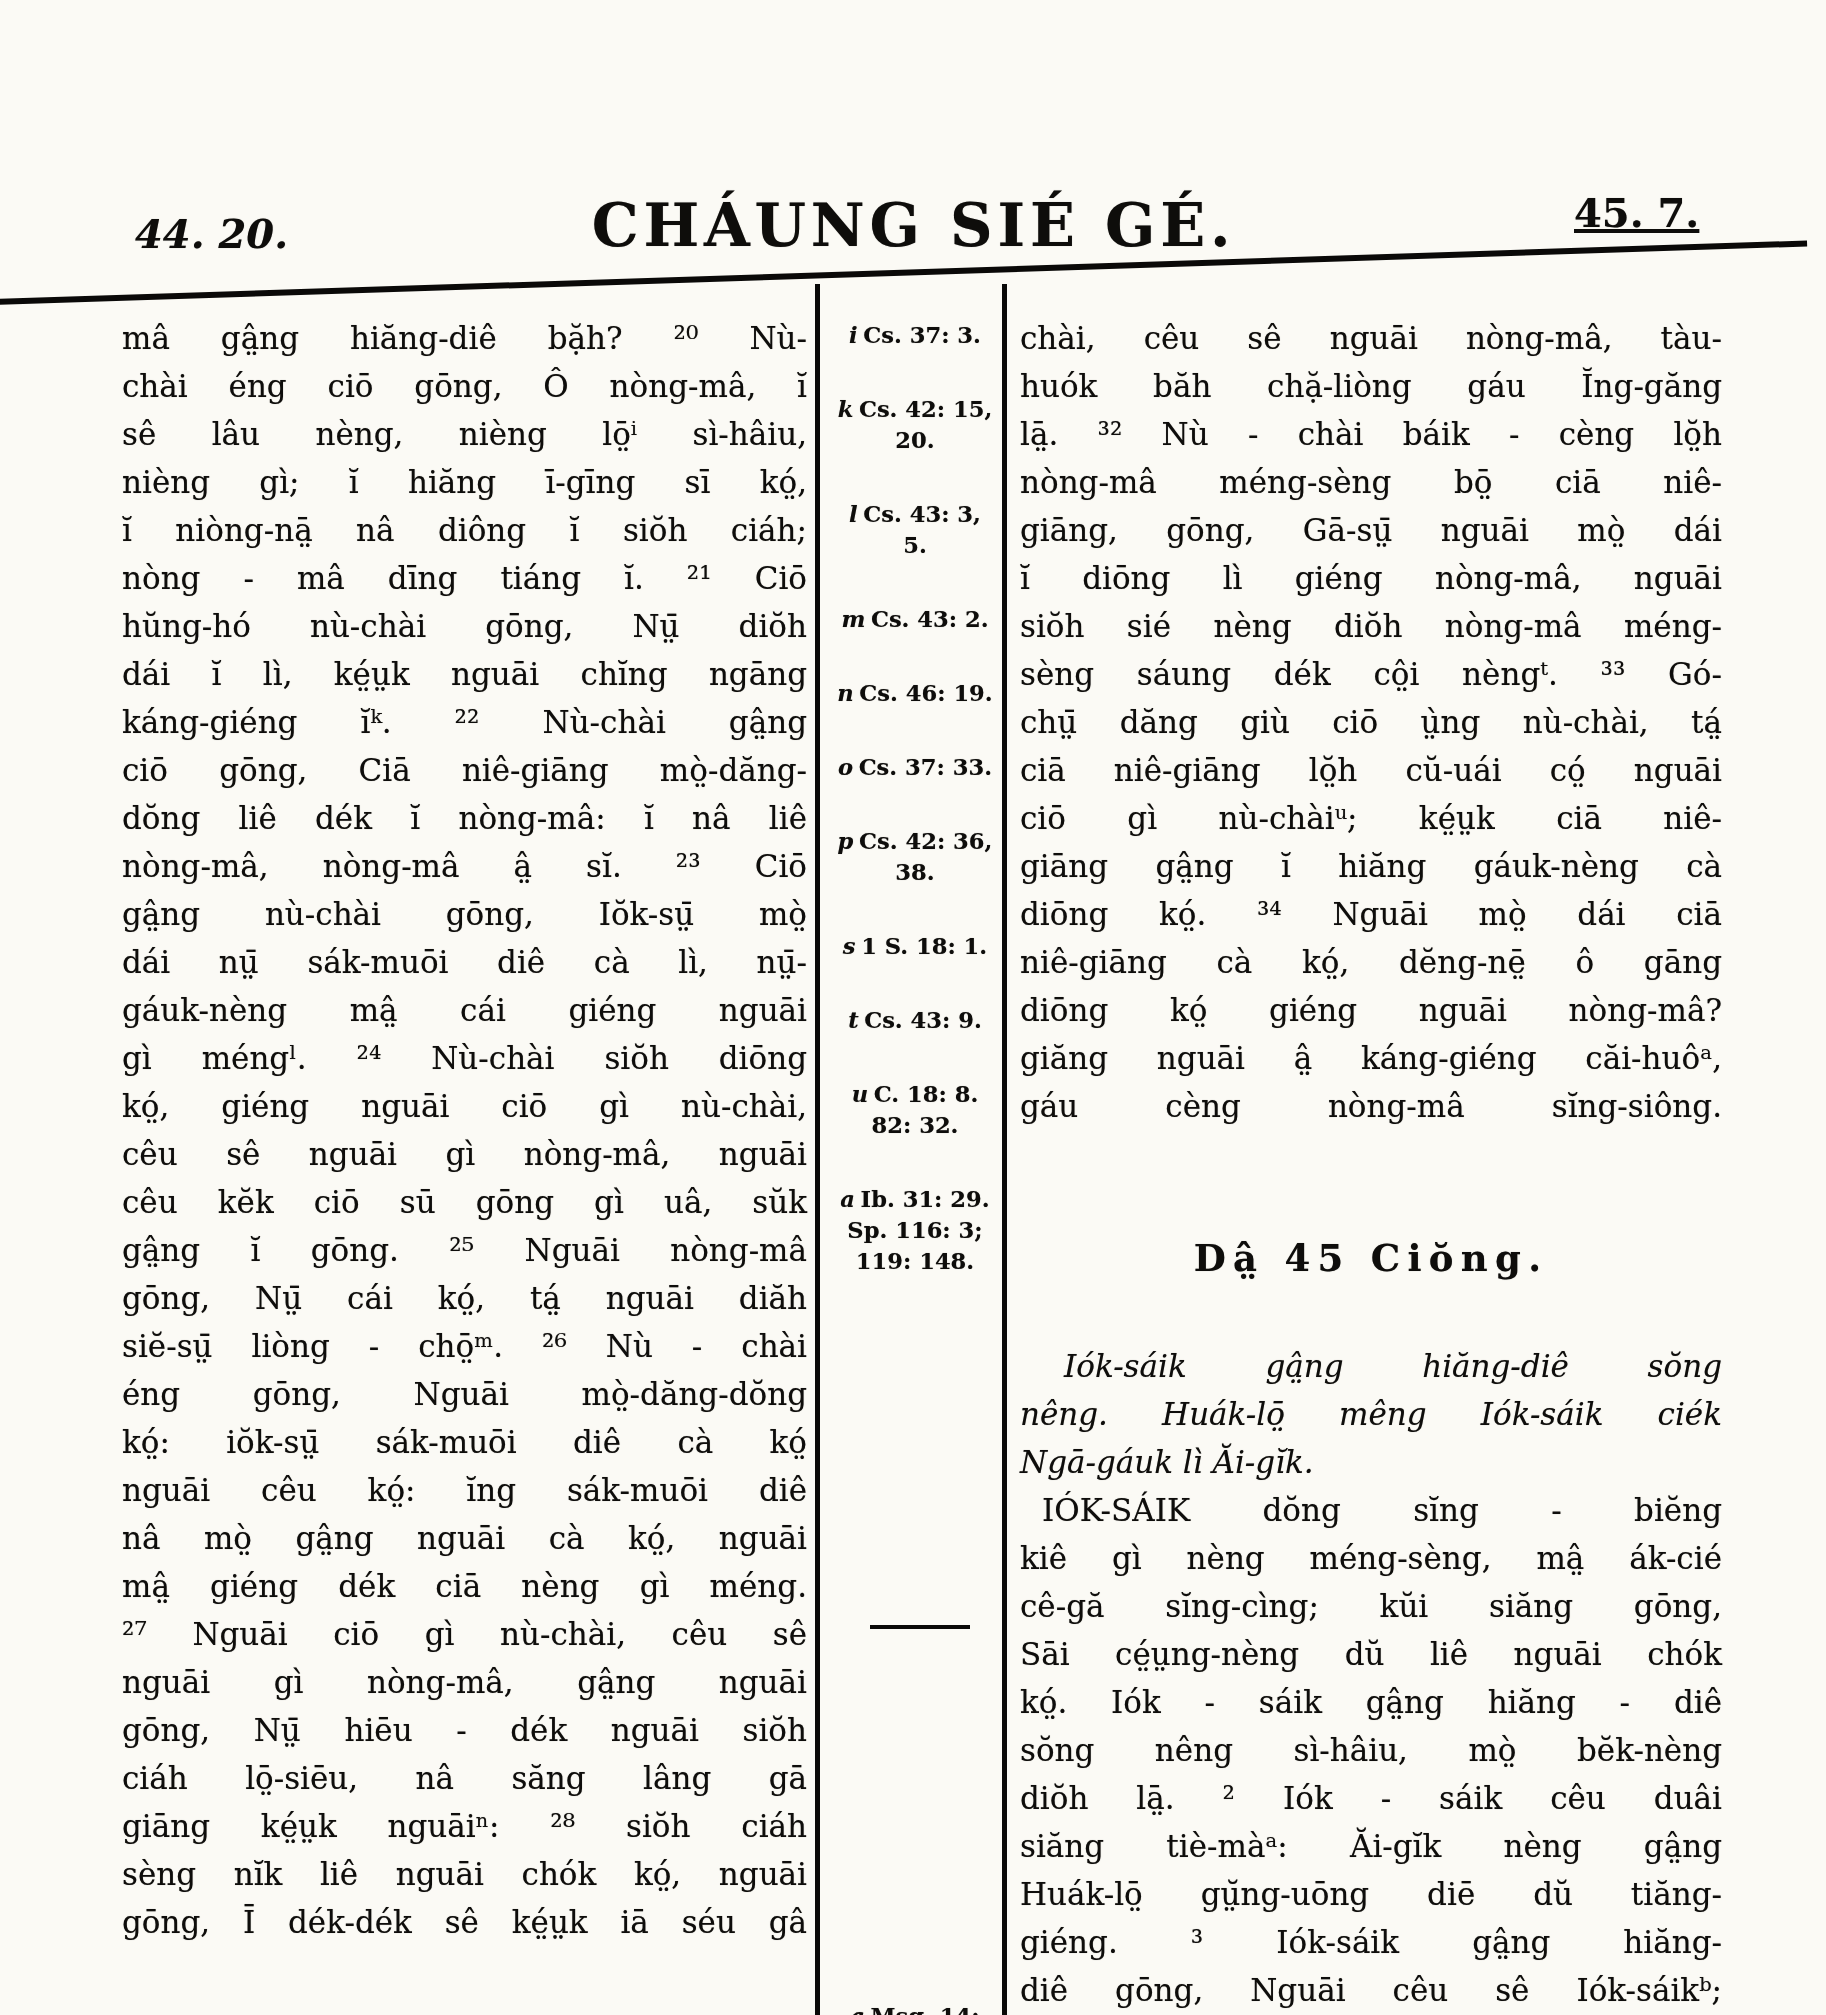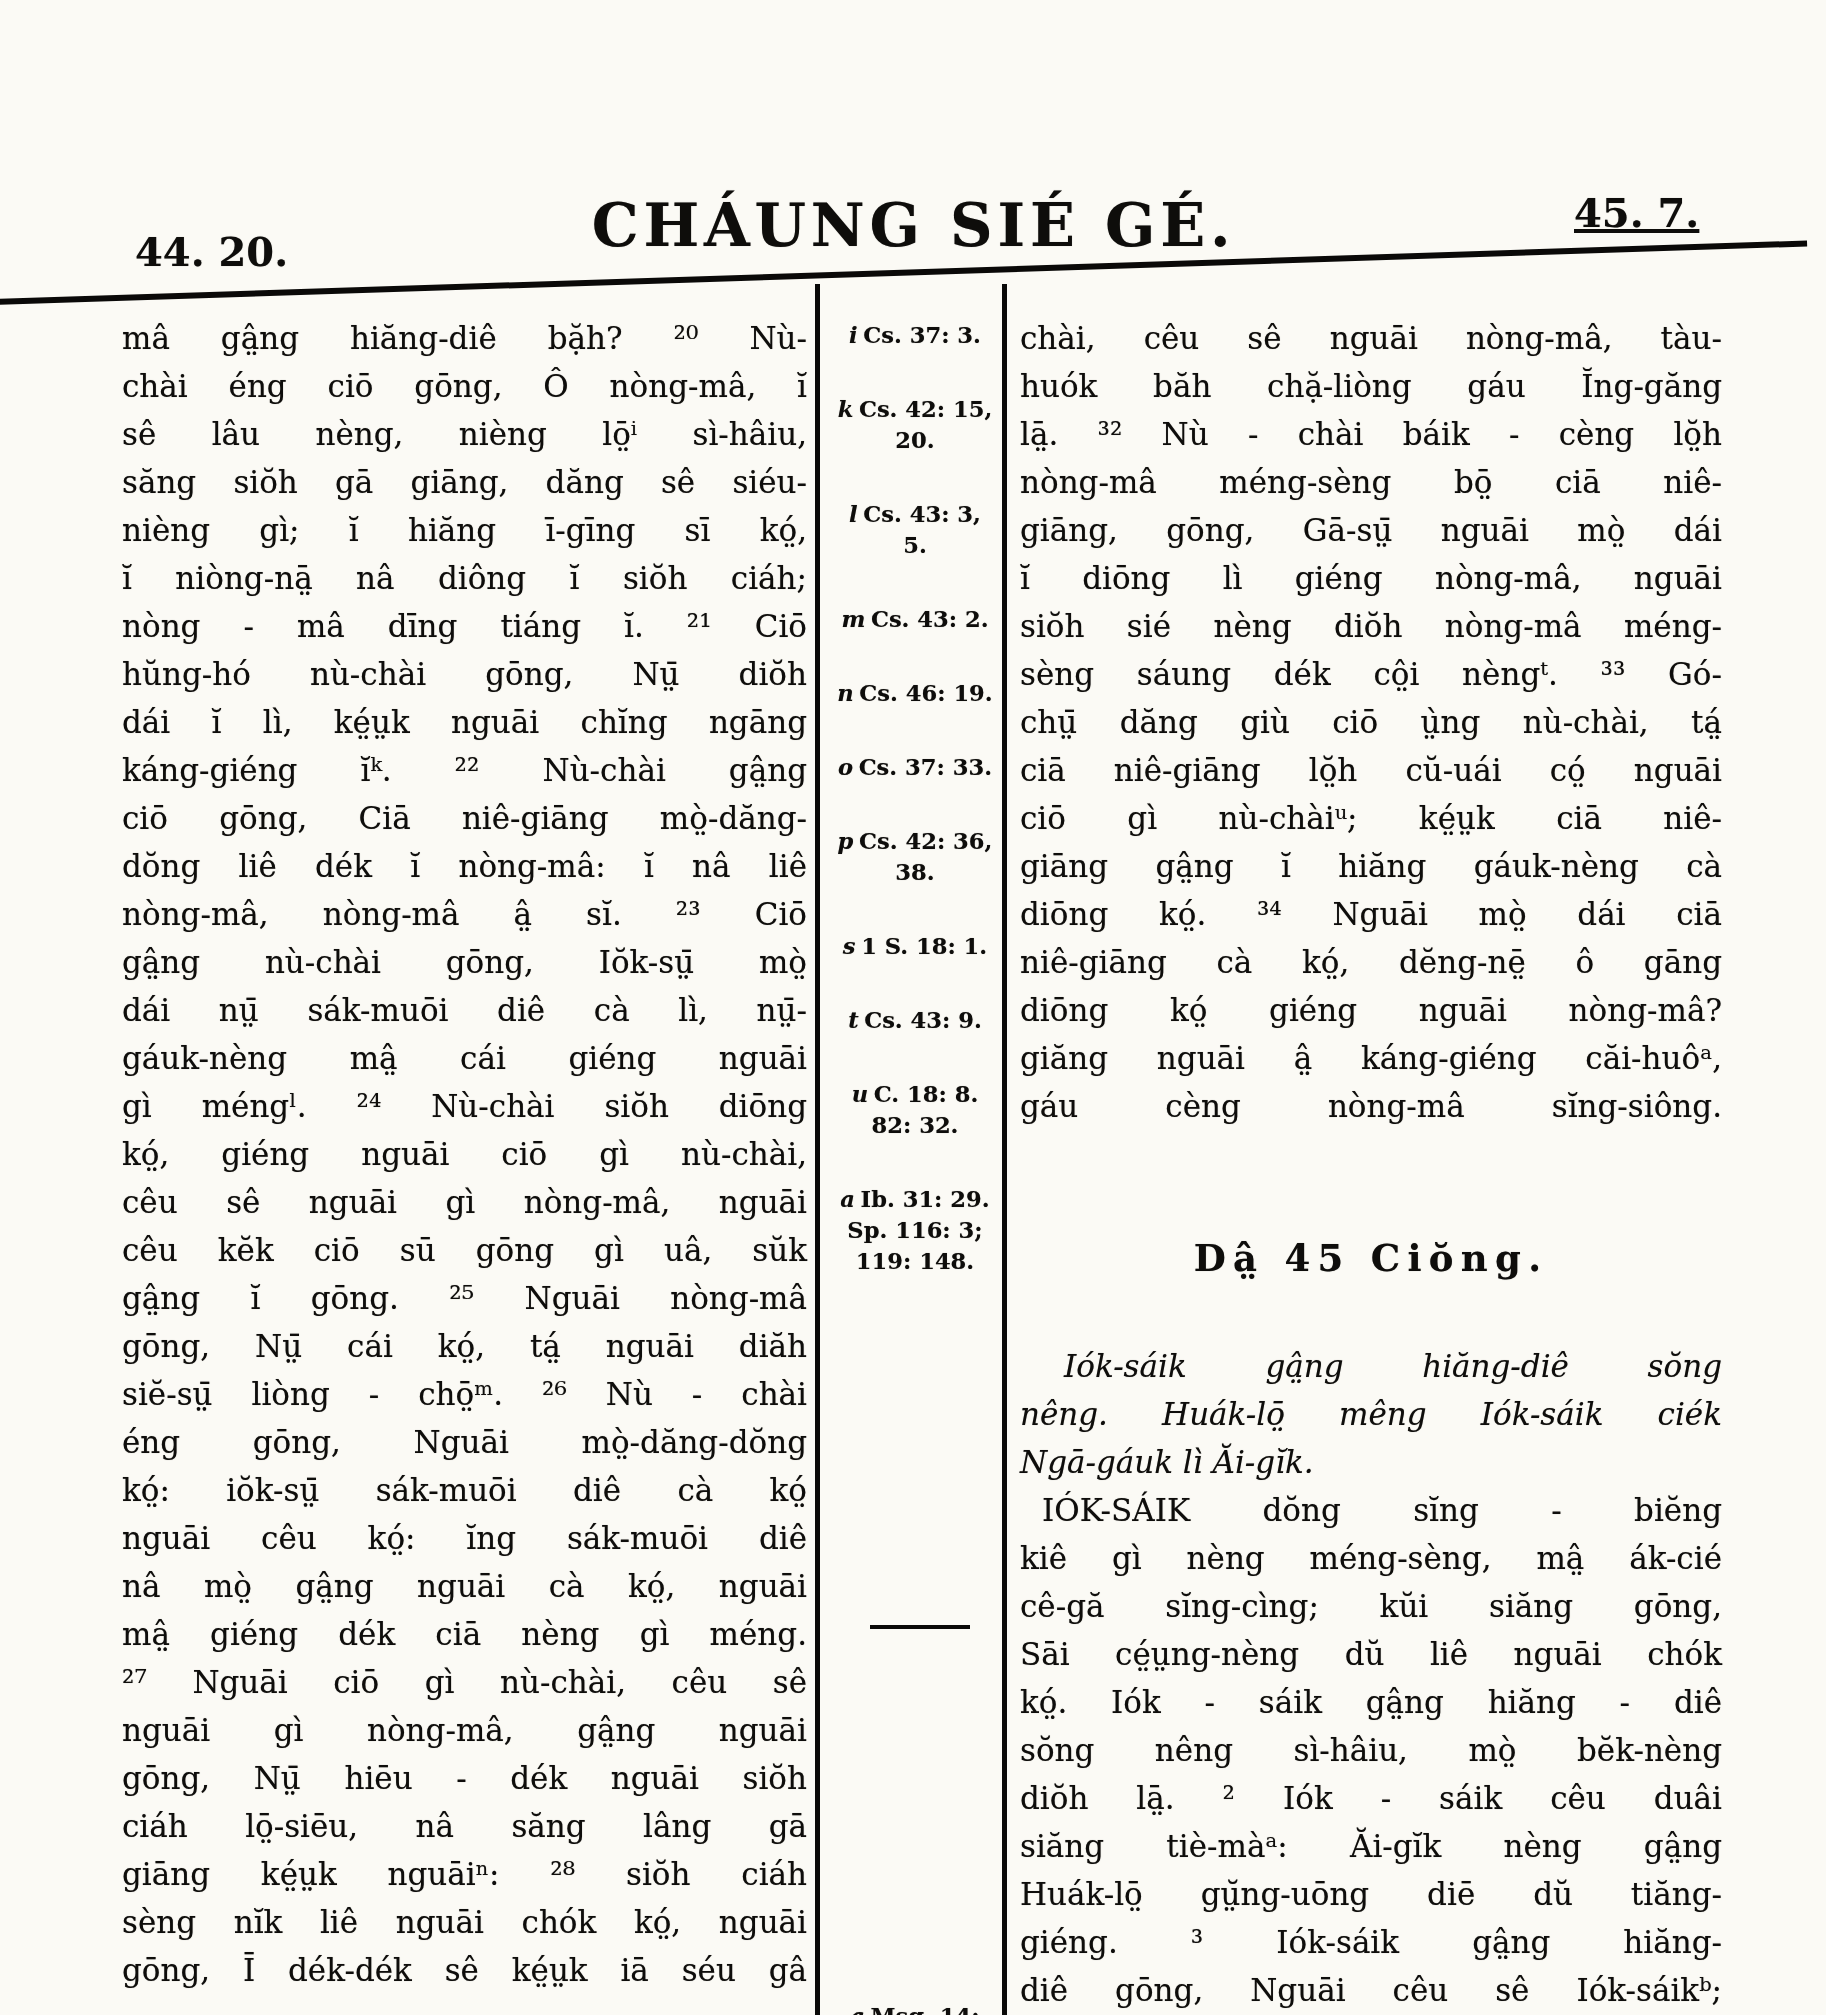--- a/index.html
+++ b/index.html
@@ -7,21 +7,21 @@
     position:relative;
     width:1827px;height:2875px;
     background:#fbfaf5;
     font-family:"DejaVu Serif", serif;
     color:#0e0d0b;
     overflow:hidden;
     text-shadow:0 0 0.8px rgba(20,15,10,0.45);
   }
   
   .hdr-num{position:absolute;top:204px;font-size:40px;font-weight:bold;}
-  .hdr-num.left{left:135px;top:228px;}
+  .hdr-num.left{left:135px;top:210px;font-style:italic;}
   .hdr-num.right{left:1574px;top:189px;text-decoration:underline;}
   .hdr-title{position:absolute;left:0;right:0;top:191px;text-align:center;
     font-size:59px;font-weight:bold;letter-spacing:4.8px;}
   .hdr-rule{position:absolute;left:-6px;top:299px;width:1814px;height:6px;background:#0a0908;
     transform:rotate(-1.85deg);transform-origin:left center;}
   
   .vrule{position:absolute;top:284px;height:2493px;width:5.2px;background:#0a0908;}
   .vrule.left{left:815px;}
   .vrule.right{left:1002px;}
   
@@ -60,21 +60,20 @@
   <div class="hdr-num right">45. 7.</div>
   <div class="hdr-rule"></div>
 
   <div class="vrule left"></div>
   <div class="vrule right"></div>
 
   <div class="col leftcol">
       <div class="line">mâ gâ̤ng hiăng-diê bặh? ²⁰ Nù-</div>
       <div class="line">chài éng ciō gōng, Ô nòng-mâ, ĭ</div>
       <div class="line">sê lâu nèng, nièng lō̤ⁱ sì-hâiu,</div>
-      <div class="line">săng siŏh gā giāng, dăng sê siéu-</div>
       <div class="line">nièng gì; ĭ hiăng ī-gīng sī kó̤,</div>
       <div class="line">ĭ niòng-nā̤ nâ diông ĭ siŏh ciáh;</div>
       <div class="line">nòng - mâ dīng tiáng ĭ. ²¹ Ciō</div>
       <div class="line">hŭng-hó nù-chài gōng, Nṳ̄ diŏh</div>
       <div class="line">dái ĭ lì, ké̤ṳk nguāi chĭng ngāng</div>
       <div class="line">káng-giéng ĭᵏ. ²² Nù-chài gâ̤ng</div>
       <div class="line">ciō gōng, Ciā niê-giāng mò̤-dăng-</div>
       <div class="line">dŏng liê dék ĭ nòng-mâ: ĭ nâ liê</div>
       <div class="line">nòng-mâ, nòng-mâ â̤ sĭ. ²³ Ciō</div>
       <div class="line">gâ̤ng nù-chài gōng, Iŏk-sṳ̄ mò̤</div>

